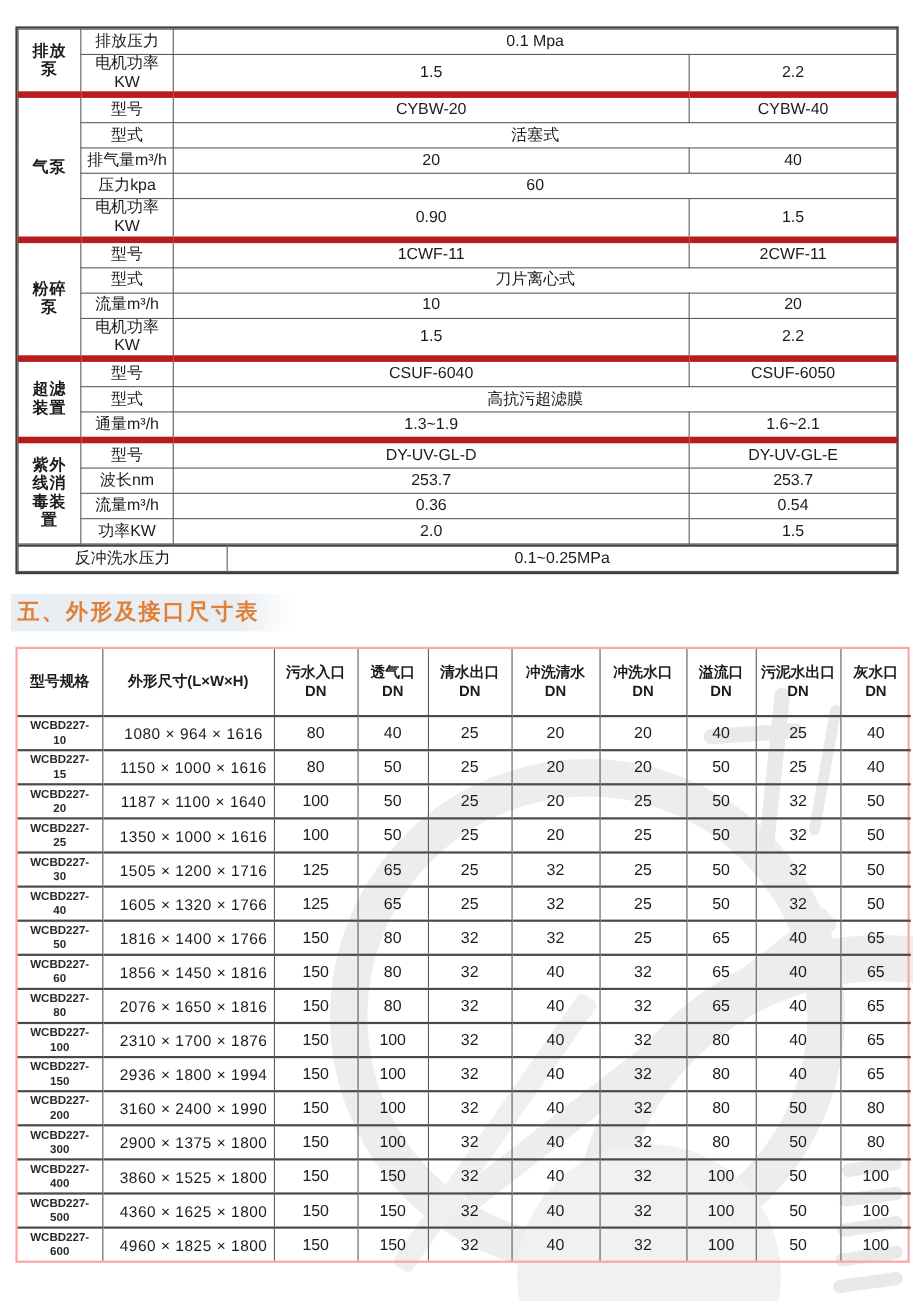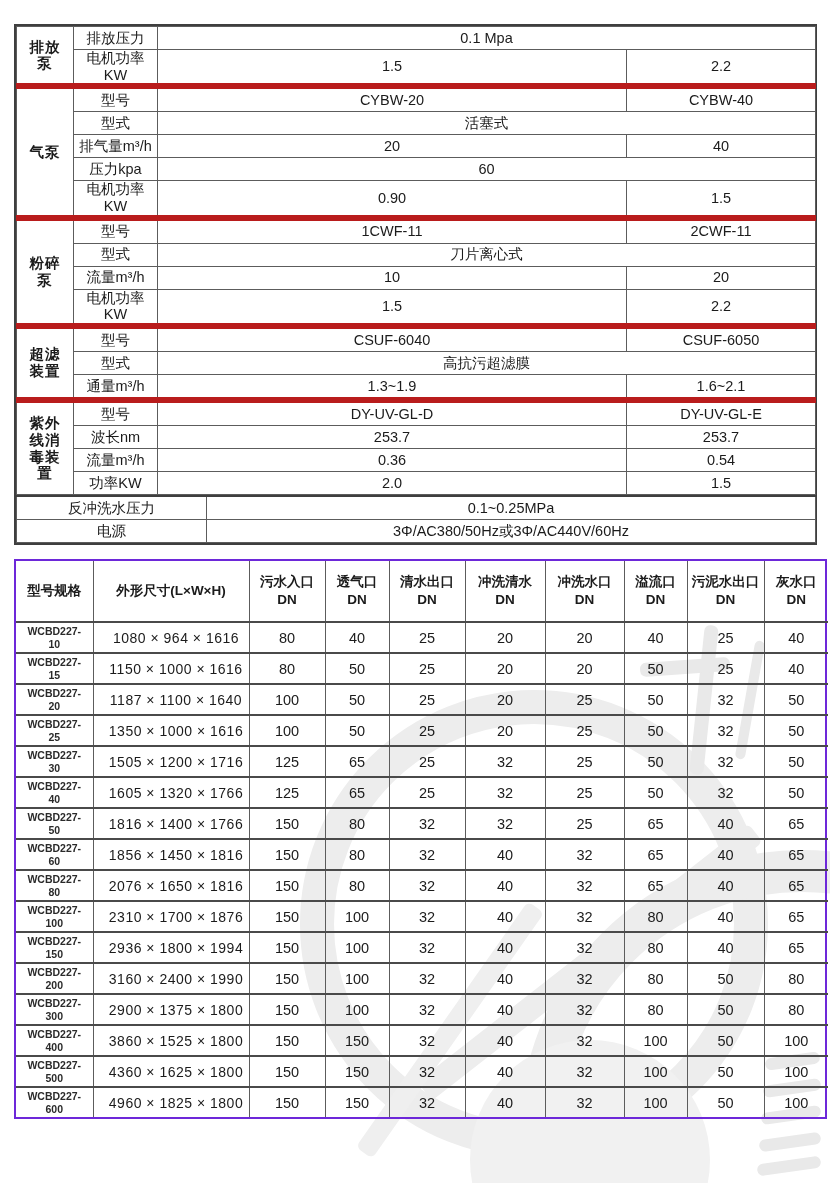--- a/index.html
+++ b/index.html
@@ -35,21 +35,21 @@
   .spec-foot tr:first-child td{border-top:2px solid #3f3f3f;}
   
   .sec-title{
     margin:18px 0 0 10px;display:inline-block;
     padding:3px 10px 4px 6px;min-width:240px;
     font-size:20px;font-weight:bold;letter-spacing:2px;
   }
   
   .dims-wrap{
     margin:14px 0 0 14px;width:813px;
-    border:2px solid #6d28d9;box-sizing:border-box;background:transparent;
+    border:2px solid #fca5a5;box-sizing:border-box;background:transparent;
   }
   .dims th{
     border-left:1px solid #5c5c5c;border-top:none;
     height:60px;padding:0 2px;font-size:13.5px;font-weight:bold;
     text-align:center;white-space:pre-line;line-height:1.35;
   }
   .dims td{
     border-left:1px solid #5c5c5c;border-top:2px solid #4a4a4a;
     height:29px;padding:0 2px;text-align:center;font-size:14.5px;
   }
@@ -189,29 +189,26 @@
     <table class="spec-foot">
       <colgroup>
           <col style="width:190px">
           <col style="width:609px">
         </colgroup>
       <tbody>
           <tr>
             <td>反冲洗水压力</td>
             <td>0.1~0.25MPa</td>
           </tr>
-          <tr>
-            <td>电源</td>
-            <td>3Φ/AC380/50Hz或3Φ/AC440V/60Hz</td>
-          </tr>
         </tbody>
     </table>
   </div>
 
   
+  <div class="sec-title" style="color: rgb(224, 129, 58); background: linear-gradient(90deg, rgb(233, 238, 243) 80%, rgb(255, 255, 255));">五、外形及接口尺寸表</div>
 
   
   <div class="dims-wrap">
     <table class="dims">
       <colgroup>
         <col style="width:77px">
           <col style="width:156px">
           <col style="width:76px">
           <col style="width:64px">
         <col style="width:76px">

